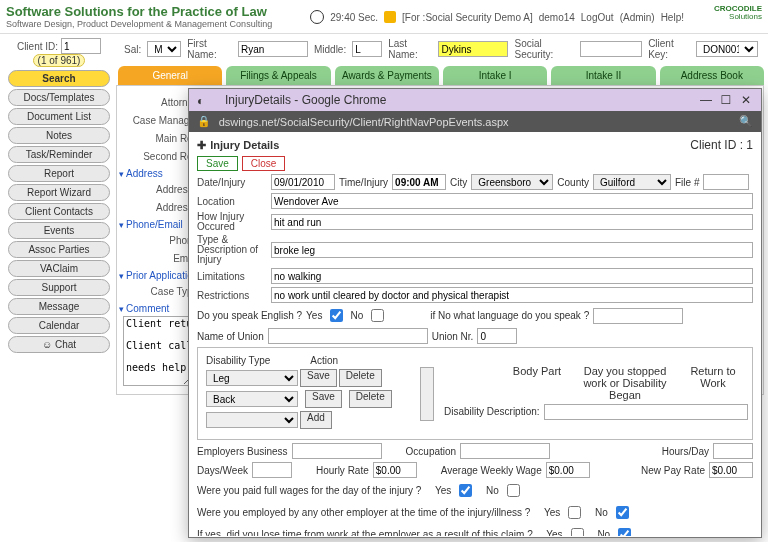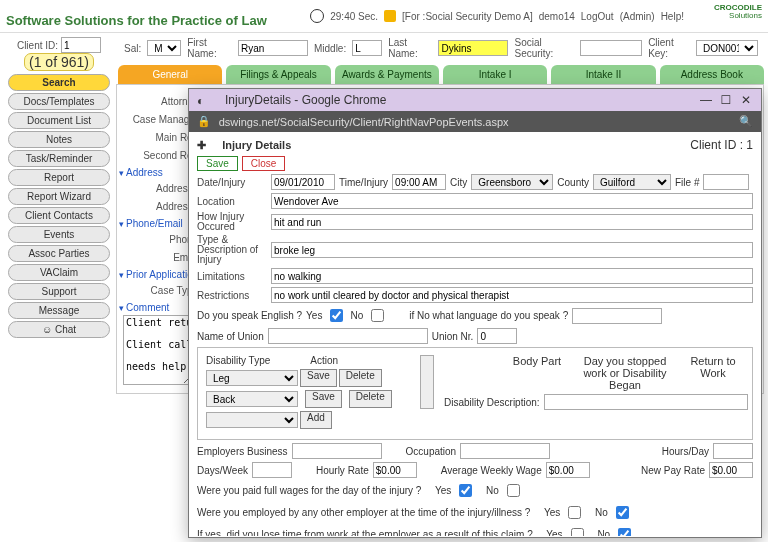--- a/index.html
+++ b/index.html
@@ -13,21 +13,21 @@
 .logo{width:72px;height:24px;color:#2a7a2a;font-size:8px;text-align:right;line-height:1}
 .row2{display:flex;align-items:center;gap:6px;padding:4px 6px}
 .lbl{color:#555;font-size:10px}
 .inp,.sel{border:1px solid #aaa;font-size:10px;padding:1px 2px;height:16px;box-sizing:border-box}
 .sel{background:#fff}
 .left{width:110px;float:left;padding:4px}
 .btn{display:block;width:100px;margin:2px auto;background:#e9e9e9;border:1px solid #aaa;border-radius:10px;text-align:center;font-size:10px;padding:2px 0;cursor:pointer}
 .btn.search{background:#ffd83a;font-weight:bold}
 .client-id-box{text-align:center;margin-bottom:3px}
 .client-id-box input{width:40px}
-.count{background:#fff7b0;border:1px solid #d8c040;font-size:14px;display:inline-block;padding:0 4px;border-radius:7px}
+.count{background:#fff7b0;border:1px solid #d8c040;font-size:10px;display:inline-block;padding:0 4px;border-radius:7px}
 .main{margin-left:112px;padding:0 4px}
 .tabs{display:flex;gap:4px;margin-top:2px}
 .tab{flex:1;text-align:center;font-size:10px;padding:4px 2px;border-radius:6px 6px 0 0;background:#8fd08f;color:#114411;cursor:pointer}
 .tab.active{background:#f5a623;color:#fff;font-weight:normal}
 .form-area{border:1px solid #ccc;padding:6px;font-size:10px}
 .frow{display:flex;align-items:center;gap:4px;margin:2px 0}
 .frow .lbl{width:78px;text-align:right}
 .section-hd{color:#2256c4;font-size:10px;margin:4px 0 2px -4px}
 .section-hd::before{content:"▾ ";font-size:9px}
 
@@ -50,20 +50,21 @@
 .chk{accent-color:#2b7de1}
 .last-name{background:#ffff4d}
 fieldset{border:1px solid #bbb;margin:0;padding:4px 4px 4px 8px}
 </style>
 </head>
 <body>
 
 <div class="header">
   <div>
     <div class="brand">Software Solutions for the Practice of Law</div>
+    <div class="brand-sub">Software Design, Product Development &amp; Management Consulting</div>
   </div>
   <div class="header-right">
     <span class="icon clock"></span>
     <span>29:40 Sec.</span>
     <span class="icon lock"></span>
     <span>[For :Social Security Demo A]</span>
     <span>demo14</span>
     <a>LogOut</a>
     <span>(Admin)</span>
     <a>Help!</a>
@@ -87,20 +88,21 @@
       <div class="btn">Notes</div>
       <div class="btn">Task/Reminder</div>
       <div class="btn">Report</div>
       <div class="btn">Report Wizard</div>
       <div class="btn">Client Contacts</div>
       <div class="btn">Events</div>
       <div class="btn">Assoc Parties</div>
       <div class="btn">VAClaim</div>
       <div class="btn">Support</div>
       <div class="btn">Message</div>
+      <div class="btn">Calendar</div>
       <div class="btn">☺ Chat</div>
     </div>
 </div>
 
 <div class="main">
   <div class="row2">
     <span class="lbl">Sal:</span>
     <select class="sel" style="width:34px"><option>Mrs.</option></select>
     <span class="lbl">First Name:</span>
     <input class="inp" style="width: 70px;" value="Ryan">
@@ -181,32 +183,32 @@
     <span class="winbtn">✕</span>
   </div>
   <div class="pop-url">
     <span>🔒</span>
     <span>dswings.net/SocialSecurity/Client/RightNavPopEvents.aspx</span>
     <span style="margin-left:auto">🔍</span>
   </div>
   <div class="pop-body">
     <div class="pop-h">
       <span>✚</span>
-      <span style="margin-left:16px">Injury Details</span>
+      <span style="margin-left:4px">Injury Details</span>
       <span class="cid">Client ID : 1</span>
     </div>
     <div class="btns">
       <span class="sbtn save">Save</span>
       <span class="sbtn close">Close</span>
     </div>
     <div class="prow">
       <span class="plbl">Date/Injury</span>
       <input type="text" style="width: 64px;" value="09/01/2010">
       <span>Time/Injury</span>
-      <input type="text" style="width: 54px;" value="09:00 AM">
+      <input type="text" style="width: 54px; font-weight: bold;" value="09:00 AM">
       <span>City</span>
       <select style="width:82px"><option>Greensboro</option></select>
       <span>County</span>
       <select style="width:78px"><option>Guilford</option></select>
       <span>File #</span>
       <input type="text" style="width: 46px;" value="">
     </div>
     <div class="prow">
         <span class="plbl">Location</span>
         <input class="wide" type="text" value="Wendover Ave" style="">
@@ -226,31 +228,31 @@
     <div class="prow">
         <span class="plbl">Restrictions</span>
         <input class="wide" type="text" value="no work until cleared by doctor and physical therapist" style="">
       </div>
     <div class="prow">
       <span>Do you speak English ?</span>
       <span>Yes</span>
         <input type="checkbox" class="chk" checked="" style="">
       <span>No</span>
         <input type="checkbox" class="chk" style="">
-      <span style="margin-left:18px">if No what language do you speak ?</span>
+      <span style="margin-left:39px">if No what language do you speak ?</span>
       <input type="text" style="width: 90px;">
     </div>
     <div class="prow">
       <span>Name of Union</span>
       <input type="text" style="width: 160px;">
       <span>Union Nr.</span>
       <input type="text" style="width: 40px;" value="0">
     </div>
     <fieldset>
-    <div class="prow" style="align-items:flex-start">
+    <div class="prow" style="align-items:center">
       <div style="width:210px">
         <div style="display:flex;gap:40px">
               <span>Disability Type</span>
               <span>Action</span>
             </div>
         <div id="disability-rows">
               <div class="prow" style="gap: 2px;">
                 <select style="width: 92px;"><option>Leg</option></select>
                 <span class="gbtn">Save</span>
                 <span class="gbtn">Delete</span>

